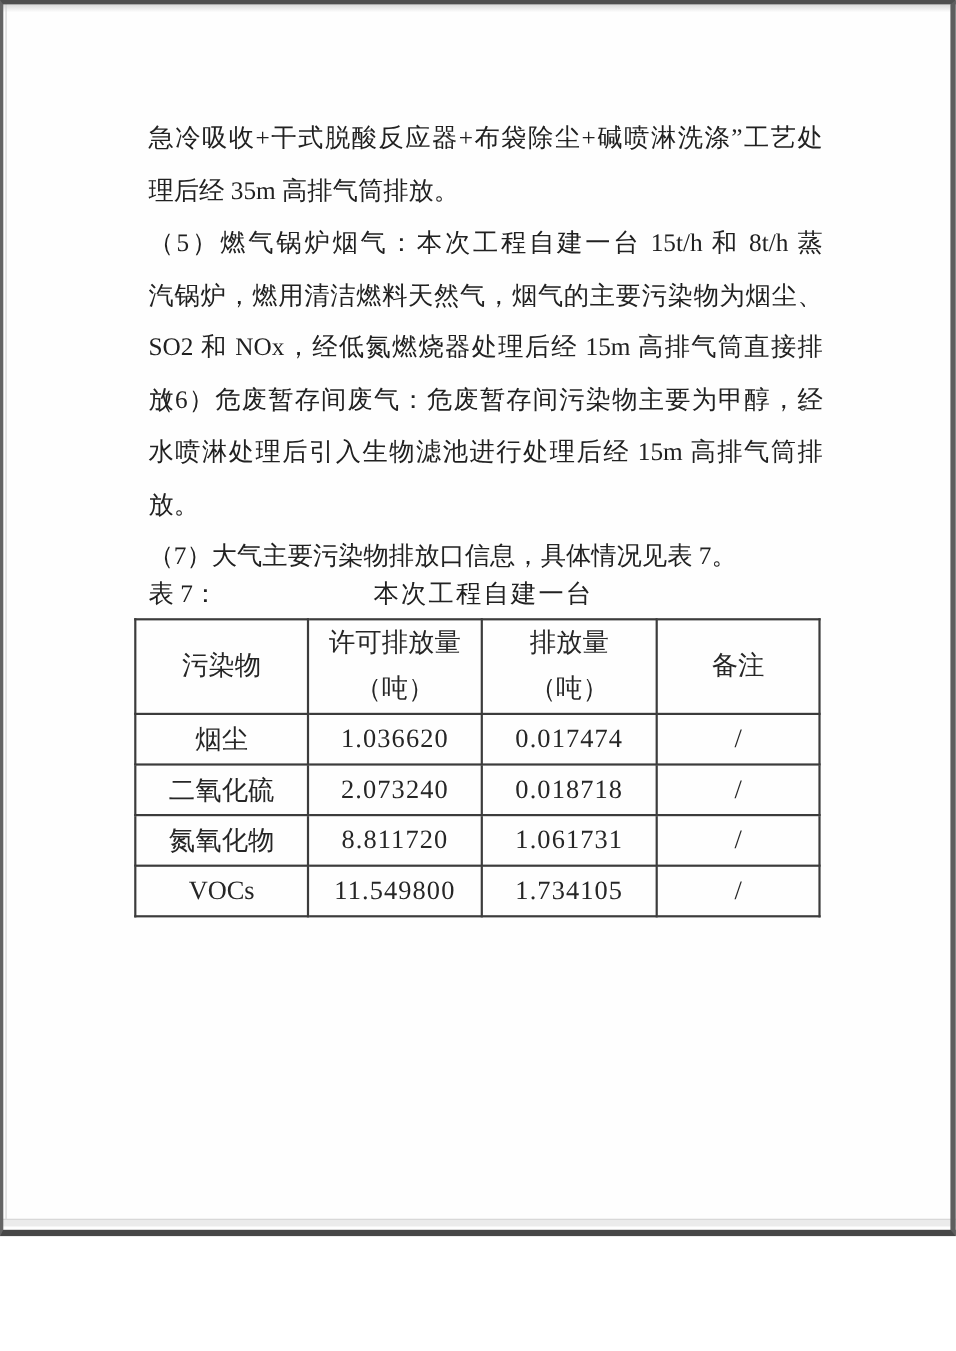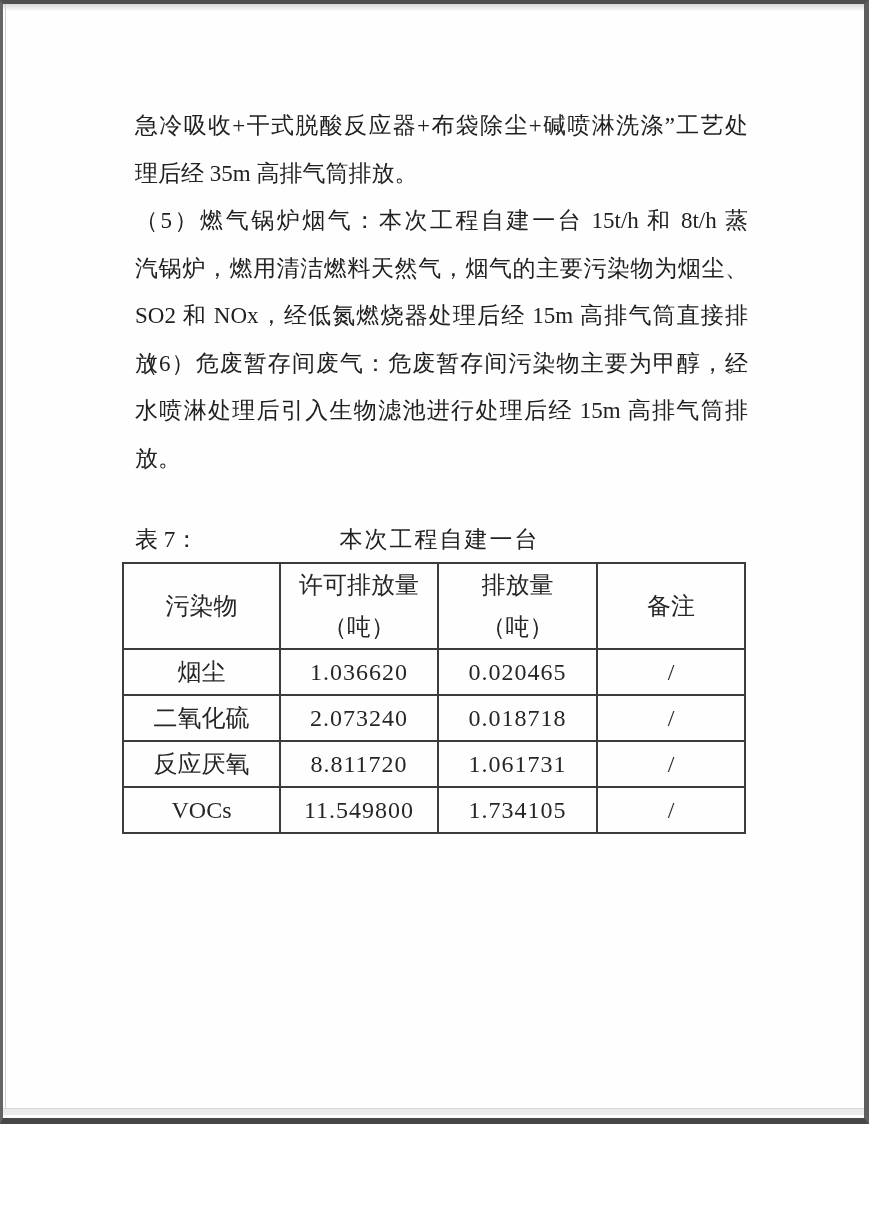--- a/index.html
+++ b/index.html
@@ -84,20 +84,21 @@
 
   <div class="doc-text air-text">
     <div class="line full">急冷吸收+干式脱酸反应器+布袋除尘+碱喷淋洗涤”工艺处</div>
     <div class="line">理后经 35m 高排气筒排放。</div>
     <div class="line full">（5）燃气锅炉烟气：本次工程自建一台 15t/h 和 8t/h 蒸</div>
     <div class="line full">汽锅炉，燃用清洁燃料天然气，烟气的主要污染物为烟尘、</div>
     <div class="line full">SO2 和 NOx，经低氮燃烧器处理后经 15m 高排气筒直接排放。</div>
     <div class="line full">（6）危废暂存间废气：危废暂存间污染物主要为甲醇，经</div>
     <div class="line full">水喷淋处理后引入生物滤池进行处理后经 15m 高排气筒排</div>
     <div class="line">放。</div>
+    <div class="line">（7）大气主要污染物排放口信息，具体情况见表 7。</div>
   </div>
 
   <div class="tbl-caption">
     <span class="cap-label">表 7：</span>
     <span class="cap-title">本次工程自建一台</span>
   </div>
 
   <table class="tbl7">
     <colgroup>
       <col style="width:157px">
@@ -112,31 +113,31 @@
 （吨）</th>
         <th>排放量
 （吨）</th>
         <th>备注</th>
       </tr>
     </thead>
     <tbody>
       <tr>
         <td>烟尘</td>
         <td class="num">1.036620</td>
-        <td class="num">0.020465</td>
+        <td class="num">0.017474</td>
         <td>/</td>
       </tr>
       <tr>
         <td>二氧化硫</td>
         <td class="num">2.073240</td>
         <td class="num">0.018718</td>
         <td>/</td>
       </tr>
       <tr>
-        <td>反应厌氧</td>
+        <td>氮氧化物</td>
         <td class="num">8.811720</td>
         <td class="num">1.061731</td>
         <td>/</td>
       </tr>
       <tr>
         <td>VOCs</td>
         <td class="num">11.549800</td>
         <td class="num">1.734105</td>
         <td>/</td>
       </tr>

